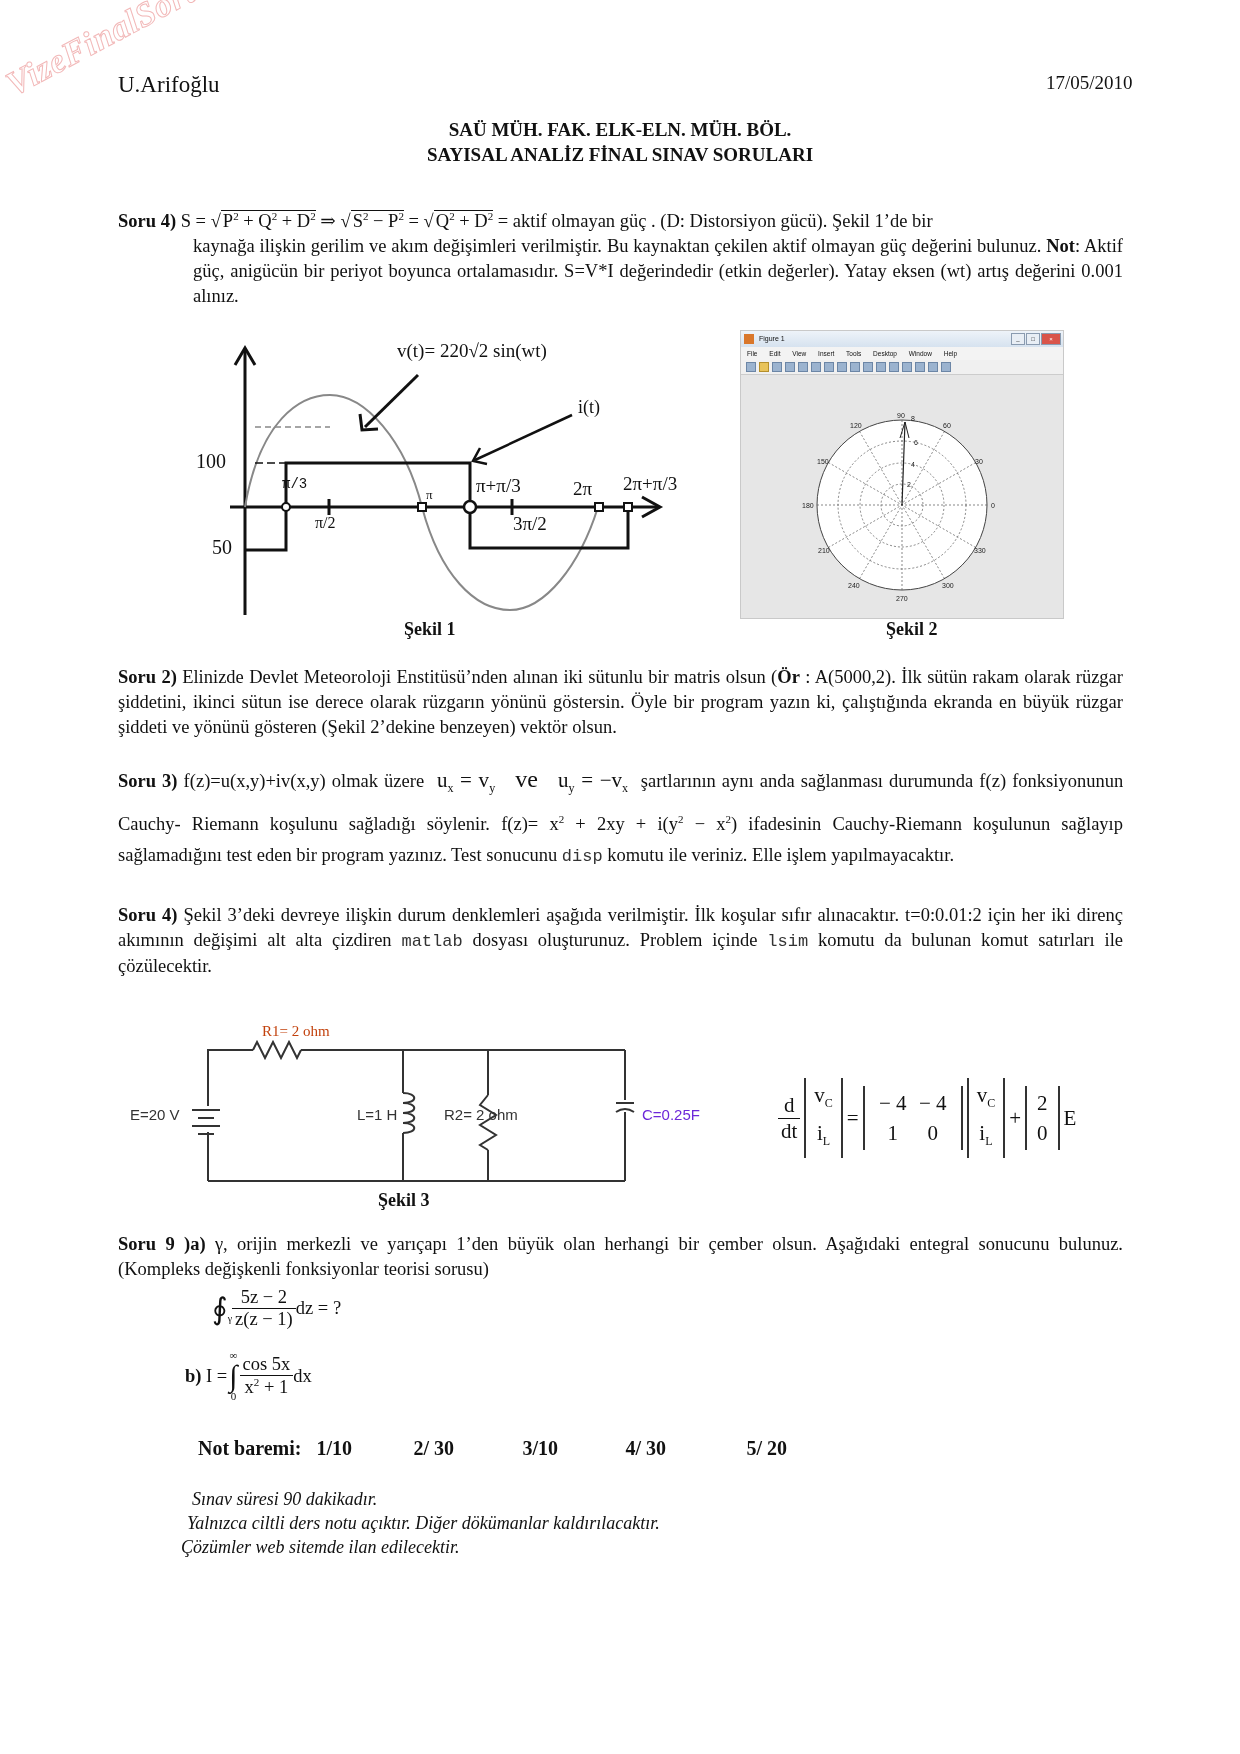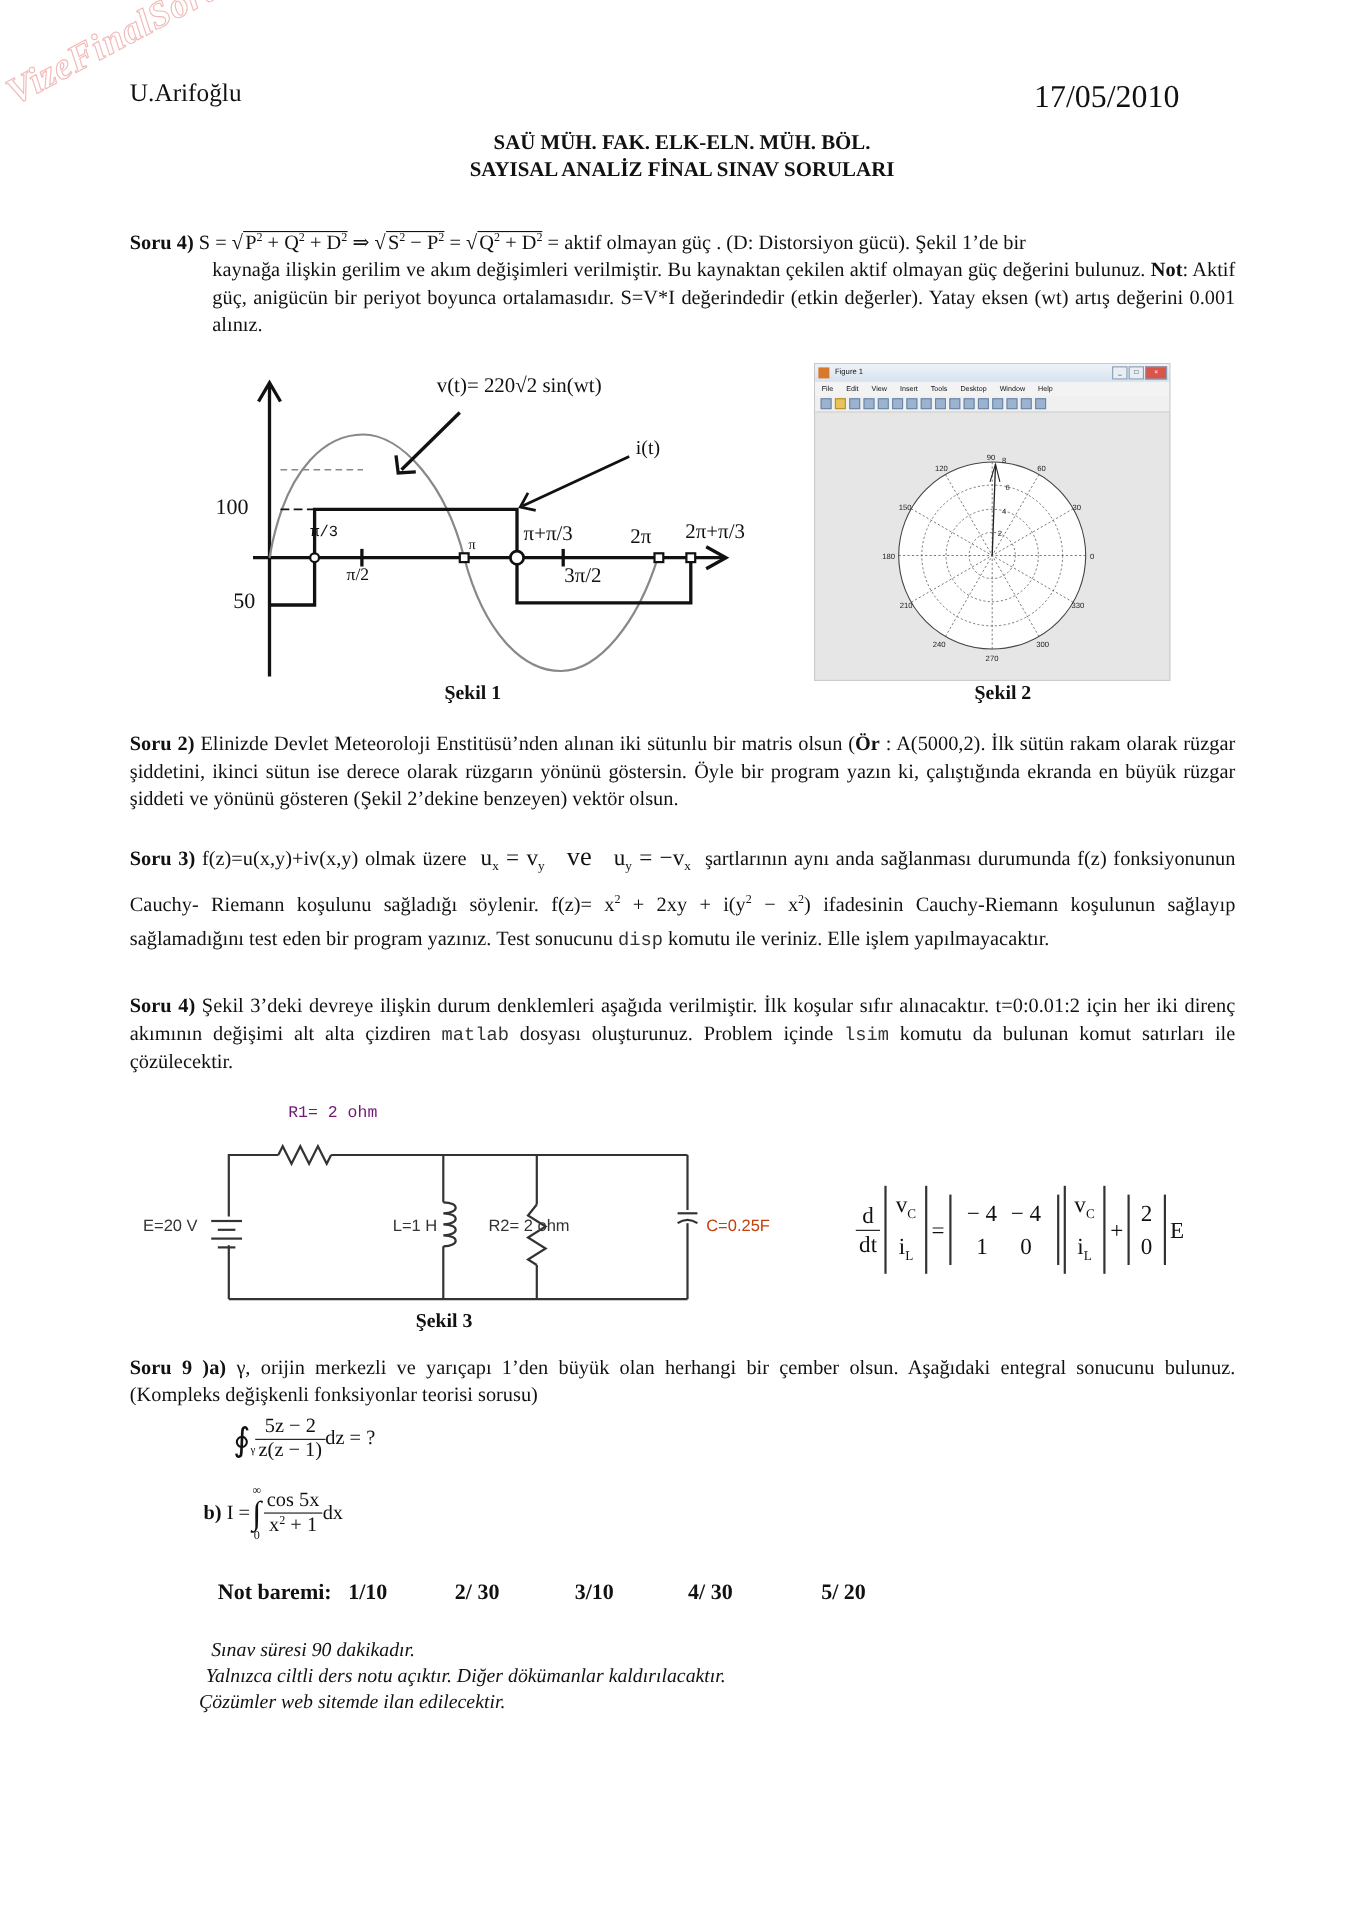--- a/index.html
+++ b/index.html
@@ -1,20 +1,20 @@
 <!DOCTYPE html>
 <html><head>
 <meta charset="utf-8">
 <style>
   html,body{margin:0;padding:0;background:#fff;}
   body{width:1240px;height:1754px;position:relative;overflow:hidden;font-family:"Liberation Serif","DejaVu Serif",serif;color:#111;}
   .abs{position:absolute;}
   .watermark{position:absolute;left:0;top:70px;transform:rotate(-28deg);transform-origin:left top;font-family:"Liberation Serif",serif;font-style:italic;font-weight:bold;font-size:34px;color:transparent;-webkit-text-stroke:1px #f2b8b8;letter-spacing:1px;white-space:nowrap;}
   .author{left:118px;top:72px;font-size:23px;}
-  .date{left:940px;top:72px;font-size:29px;}
+  .date{left:1046px;top:72px;font-size:19px;}
   .title{left:0;width:1240px;text-align:center;font-weight:bold;font-size:19px;line-height:26px;}
   .q{left:118px;width:1005px;font-size:18.5px;line-height:25px;text-align:justify;}
   .q .lbl{font-weight:bold;}
   .q .body{display:block;padding-left:75px;margin-top:0;}
   .q .first{display:block;}
   .mono{font-family:"Liberation Mono","DejaVu Sans Mono",monospace;font-size:17px;color:#333;}
   sup{font-size:11px;}
   sub{font-size:12px;}
   .caption{font-weight:bold;font-size:18px;}
   .frac{display:inline-block;vertical-align:middle;text-align:center;}
@@ -217,25 +217,25 @@
       <line x1="368" y1="50" x2="368" y2="95"></line>
       <polyline points="368,95 360,105 376,115 360,125 376,135 360,145 368,150"></polyline>
       <line x1="368" y1="150" x2="368" y2="181"></line>
       <line x1="283" y1="50" x2="283" y2="93"></line>
       <path d="M283,93 C298,93 298,103 283,103 C298,103 298,113 283,113 C298,113 298,123 283,123 C298,123 298,133 283,133"></path>
       <line x1="283" y1="133" x2="283" y2="181"></line>
       <line x1="496" y1="103" x2="514" y2="103"></line>
       <path d="M496,112 Q505,106 514,112"></path>
     </g>
   </svg>
-  <div class="abs" style="left:142px;top:3px;font-family:Liberation Mono, monospace;font-size:15px;color:#701a75;">R1= 2  ohm</div>
+  <div class="abs" style="left:142px;top:23px;font-family:Liberation Serif, serif;font-size:15px;color:#c2410c;">R1= 2  ohm</div>
   <div class="abs" style="left:10px;top:106px;font-family:'Liberation Sans',sans-serif;font-size:15px;color:#333;">E=20 V</div>
   <div class="abs" style="left:237px;top:106px;font-family:'Liberation Sans',sans-serif;font-size:15px;color:#333;">L=1 H</div>
   <div class="abs" style="left:324px;top:106px;font-family:'Liberation Sans',sans-serif;font-size:15px;color:#333;">R2= 2 ohm</div>
-  <div class="abs" style="left:522px;top:106px;font-family:'Liberation Sans',sans-serif;font-size:15px;color:#c2410c;">C=0.25F</div>
+  <div class="abs" style="left:522px;top:106px;font-family:'Liberation Sans',sans-serif;font-size:15px;color:#6d28d9;">C=0.25F</div>
 </div>
 <div class="abs caption" style="left:378px;top:1190px;">Şekil 3</div>
 
 <div class="abs" style="left:778px;top:1078px;font-size:21px;display:flex;align-items:center;gap:4px;">
   <span class="frac">
       <span class="num">d</span>
       <span class="den">dt</span>
     </span>
   <span style="border-left:2px solid #333;border-right:2px solid #333;padding:2px 8px;line-height:30px;text-align:center;">v<sub>C</sub><br>i<sub>L</sub></span>
   <span>=</span>

